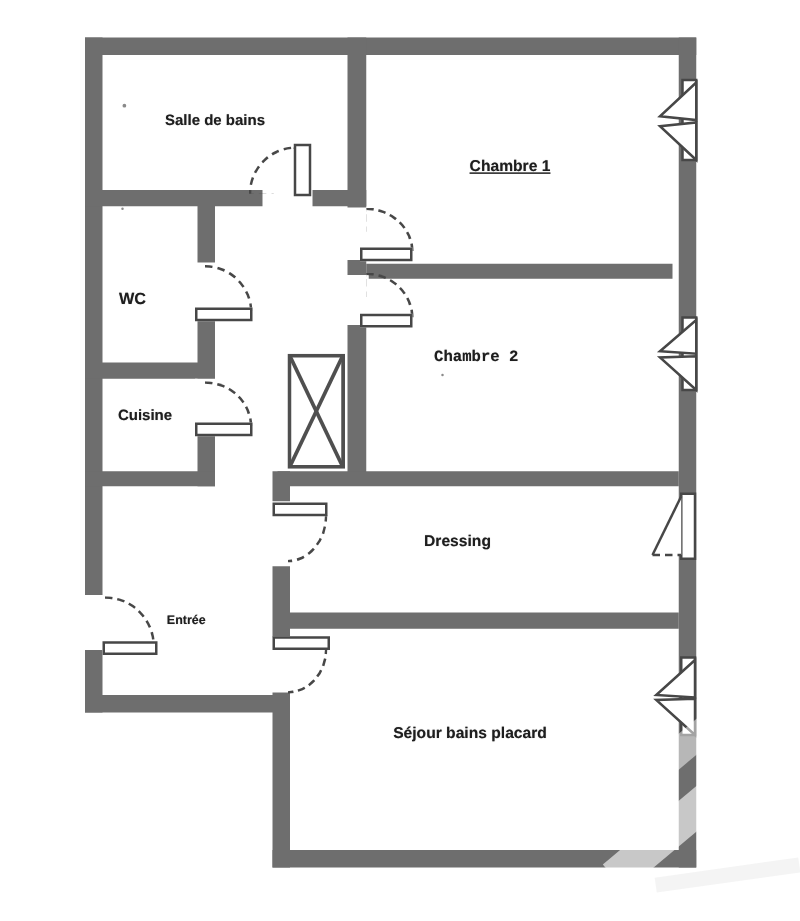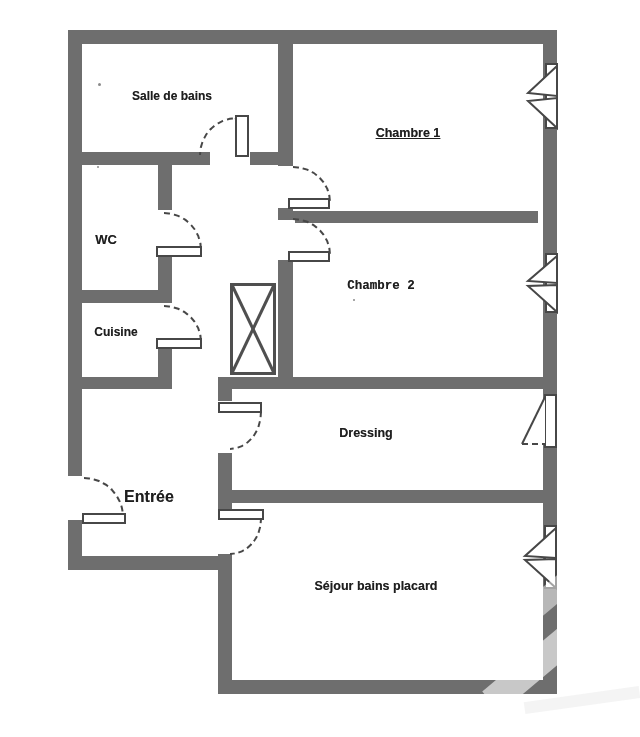--- a/index.html
+++ b/index.html
@@ -81,21 +81,21 @@
   .label{position:absolute;transform:translate(-50%,-50%);color:var(--text);
          font-weight:bold;white-space:nowrap;z-index:4;
          text-shadow:0 0 .6px rgba(30,30,30,.55);}
   .lab-sdb{left:172px;top:96px;font-size:12px;}
   .lab-ch1{left:408px;top:133px;font-size:12.5px;text-decoration:underline;}
   .lab-deg{left:228px;top:199px;font-size:17px;}
   .lab-wc{left:106px;top:239px;font-size:13px;}
   .lab-ch2{left:381px;top:286px;font-size:12.5px;font-family:Liberation Mono, monospace;}
   .lab-dress{left:116px;top:332px;font-size:12px;}
   .lab-cui{left:366px;top:433px;font-size:12.5px;}
-  .lab-ent{left:149px;top:497px;font-size:16px;}
+  .lab-ent{left:149px;top:497px;font-size:10px;}
   .lab-sej{left:376px;top:586px;font-size:12.5px;}
 
   
   .speck{position:absolute;width:3px;height:3px;background:#8a8a8a;border-radius:50%;z-index:4;}
   .sp1{left:98px;top:83px;}
   .sp2{left:97px;top:166px;width:2px;height:2px;}
   .sp3{left:353px;top:299px;width:2px;height:2px;}
   .wm{position:absolute;z-index:5;pointer-events:none;}
   .wm1{left:462px;top:608px;width:250px;height:28px;background:rgba(255,255,255,.62);transform:rotate(-40deg);}
   .wm2{left:498px;top:540px;width:210px;height:22px;background:rgba(255,255,255,.5);transform:rotate(-40deg);}

